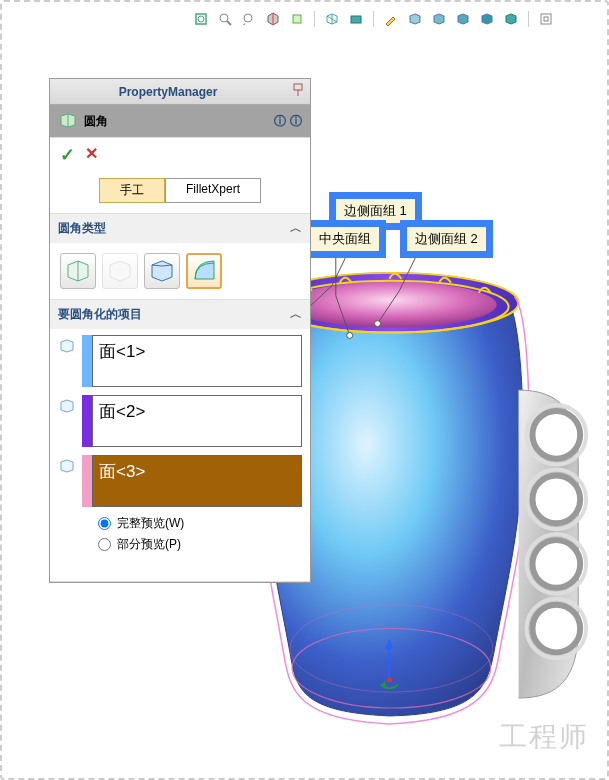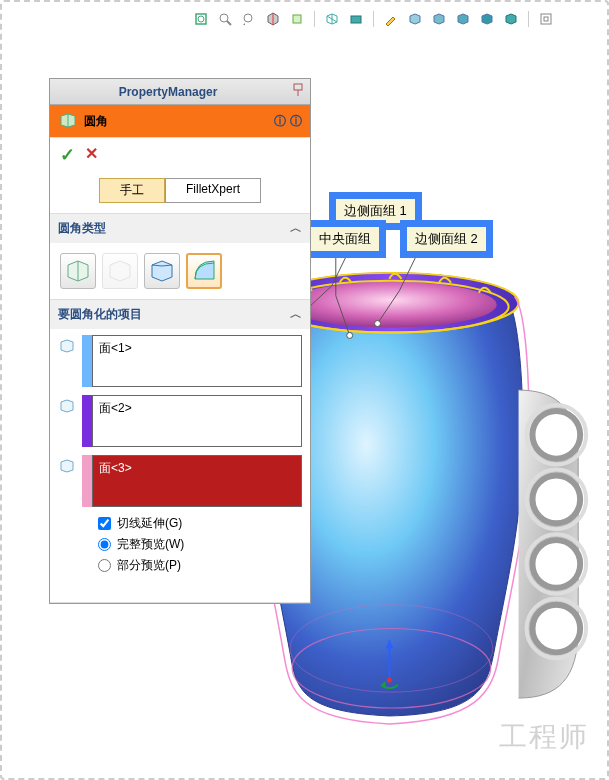--- a/index.html
+++ b/index.html
@@ -58,21 +58,21 @@
 .titlebar .pin {
   width: 24px;
   text-align: center;
   color: #555;
 }
 
 .cmd-row {
   display: flex;
   align-items: center;
   padding: 6px 8px;
-  background: #f97316;
+  background: #a3a3a3;
   border-bottom: 1px solid #ddd;
 }
 .cmd-row .icon { width:20px; height:20px; margin-right:6px; }
 .cmd-row .label { flex:1; font-weight:bold; }
 .cmd-row .help { color:#2a4d7f; cursor:pointer; margin-left:4px; font-weight:bold; }
 
 .okcancel {
   display:flex;
   gap:10px;
   padding:6px 10px;
@@ -141,24 +141,24 @@
 }
 .item-row .colorbar {
   width:10px; height:52px;
 }
 .item-row .field {
   flex:1;
   height:52px;
   border:1px solid #666;
   background:#fff;
   padding:4px 6px;
-  font-size:12px;
+  font-size:17px;
 }
 .item-row .field.sel {
-  background:#b91c1c;
+  background:#a16207;
   color:#fff;
 }
 
 .checks { padding:0 10px 12px 40px; }
 .chk-row { display:flex; align-items:center; margin:4px 0; gap:6px; }
 .chk-row input { width:13px; height:13px; }
 
 
 .viewport {
   position:absolute;
@@ -470,24 +470,20 @@
       <div class="item-row">
         <span class="cube"><svg width="18" height="18">
               <path d="M3 5 L9 3 L15 5 L15 13 L9 15 L3 13 Z" fill="#eaf6fb" stroke="#7ac"></path>
             </svg></span>
         <div class="colorbar" style="background:#f3a0c8"></div>
         <div class="field sel">面&lt;3&gt;</div>
       </div>
 
       <div class="checks">
         <div class="chk-row">
-          <input type="checkbox" checked="" style="">
-          <span>切线延伸(G)</span>
-        </div>
-        <div class="chk-row">
           <input type="radio" name="prev" checked="" style="">
           <span>完整预览(W)</span>
         </div>
         <div class="chk-row">
           <input type="radio" name="prev" style="">
           <span>部分预览(P)</span>
         </div>
       </div>
     </div>
   </div>

